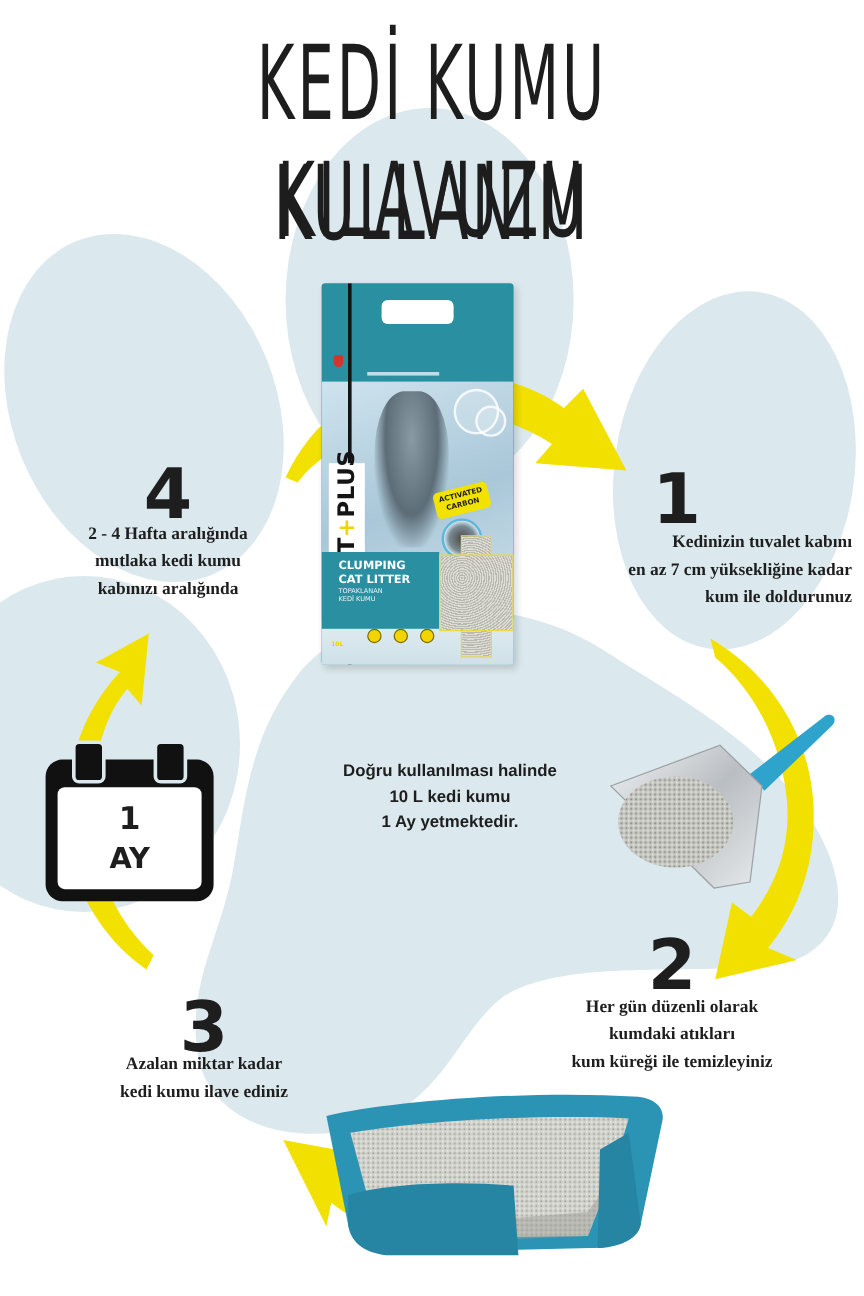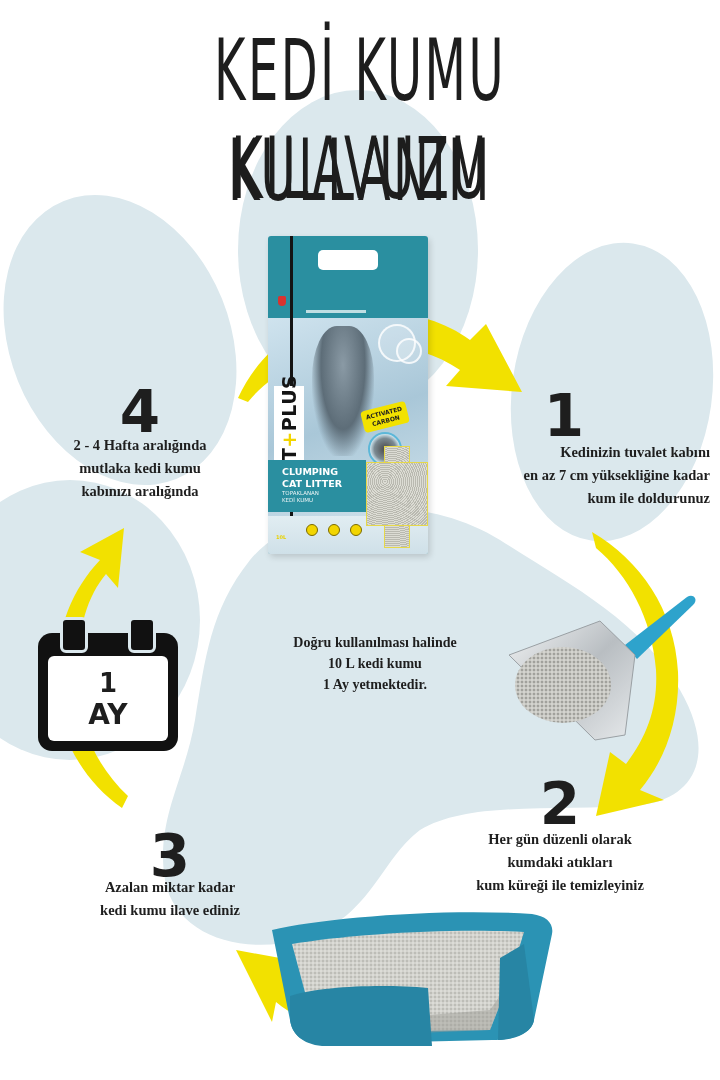--- a/index.html
+++ b/index.html
@@ -27,21 +27,21 @@
       font-size: 58px; line-height: 60px; color: #1e1e1e;
     }
     .step-text {
       position: absolute; text-align: center;
       font-family: Liberation Serif, serif; font-weight: bold;
       font-size: 14.5px; line-height: 23px; color: #1e1e1e;
       white-space: nowrap;
     }
     .center-text {
       position: absolute; text-align: center;
-      font-family: Liberation Serif, serif; font-weight: bold;
+      font-family: Liberation Sans, sans-serif; font-weight: bold;
       font-size: 14px; line-height: 21px; color: #1e1e1e;
       white-space: nowrap;
     }
     
     .calendar {
       position: absolute; left: 38px; top: 633px; width: 140px; height: 118px;
       background: #111; border-radius: 14px;
     }
     .calendar .inner {
       position: absolute; left: 10px; top: 23px; right: 10px; bottom: 10px;
@@ -50,21 +50,21 @@
       font-family: "DejaVu Sans", sans-serif; font-weight: bold; color: #1e1e1e;
     }
     .calendar .ring {
       position: absolute; top: -16px; width: 22px; height: 30px;
       background: #111; border-radius: 6px; border: 3px solid #dbe8ed;
       box-sizing: content-box;
     }
     .calendar .ring.r1 { left: 22px; }
     .calendar .ring.r2 { right: 22px; }
     .cal-num { font-size: 26px; line-height: 32px; }
-    .cal-unit { font-size: 28px; line-height: 32px; }
+    .cal-unit { font-size: 24px; line-height: 32px; }
 
     
     .bag {
       position: absolute; left: 268px; top: 236px; width: 160px; height: 318px;
       background: #2a8fa0; border-radius: 3px; overflow: hidden;
       box-shadow: 2px 3px 6px rgba(0,0,0,0.15);
     }
     .bag .handle {
       position: absolute; left: 50px; top: 14px; width: 60px; height: 20px;
       background: #ffffff; border-radius: 5px;
@@ -111,21 +111,21 @@
       transform: rotate(-14deg);
       font-family: "DejaVu Sans", sans-serif; font-weight: bold; font-size: 6px; line-height: 8px;
       text-align: center; padding-top: 3px; box-sizing: border-box;
     }
     .bag .carbon-ball {
       position: absolute; left: 100px; top: 196px; width: 30px; height: 30px;
       border-radius: 50%; background: radial-gradient(circle, #4a4a4a 0%, #7b8a92 50%, #d6ecf5 72%);
       border: 2px solid #5cb7d8;
     }
     .bag .label-panel {
-      position: absolute; left: 0; top: 224px; width: 98px; height: 52px;
+      position: absolute; left: 0; top: 224px; width: 98px; height: 64px;
       background: #2a8fa0;
       color: #ffffff; font-family: "DejaVu Sans", sans-serif;
     }
     .bag .label-panel .l1 { position: absolute; left: 14px; top: 6px; font-weight: bold; font-size: 9.5px; line-height: 12px; }
     .bag .label-panel .l2 { position: absolute; left: 14px; top: 30px; font-size: 5.5px; line-height: 7px; opacity: 0.9; }
     .bag .cross {
       position: absolute; left: 98px; top: 226px; width: 60px; height: 62px;
       background: repeating-radial-gradient(circle at 30% 30%, #b9b9b0 0 1px, #dcdcd4 1px 2px);
       border: 1px solid #e6d84a;
     }

